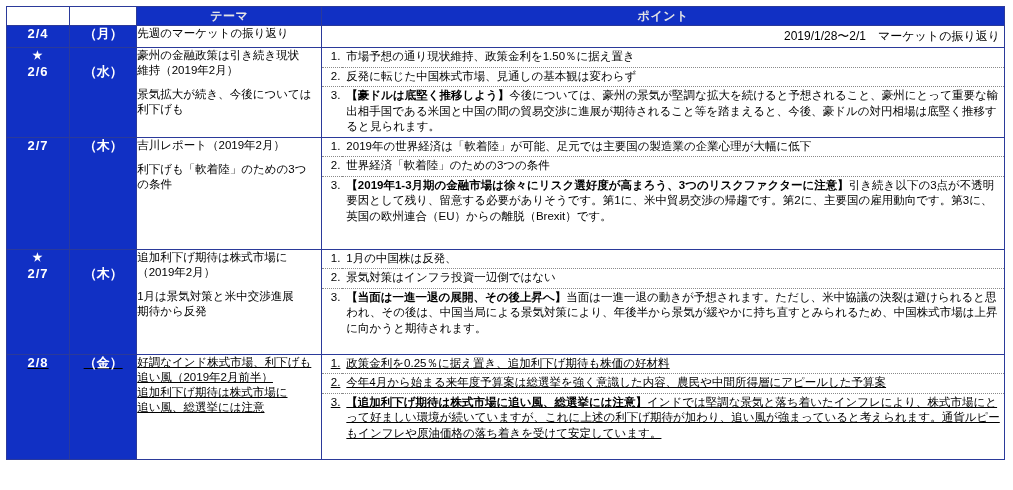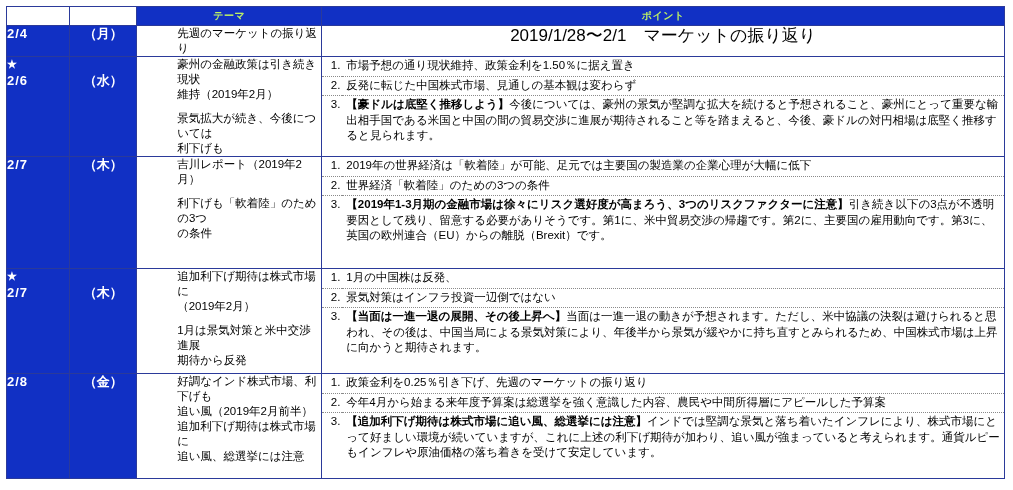--- a/index.html
+++ b/index.html
@@ -37,36 +37,36 @@
   }
 
   
   .hdr-blank {
     background: #ffffff;
     border-color: #ffffff;
     border-bottom: 1px solid #2b3a9a;
   }
   .hdr {
     background: #1130c4;
-    color: #bef264;
-    font-size: 10px;
+    color: #e5e5e5;
+    font-size: 12px;
     font-weight: bold;
     text-align: center;
     height: 18px;
     line-height: 18px;
     letter-spacing: 0.5px;
   }
 
   
   .datecell {
     background: #1130c4;
     color: #ffffff;
     font-size: 13px;
     font-weight: bold;
-    text-align: left;
+    text-align: center;
     vertical-align: middle;
     letter-spacing: 1px;
   }
   .datecell .star {
     display: block;
     font-size: 11px;
     line-height: 14px;
     margin-bottom: 2px;
   }
   .datecell .dnum {
@@ -91,21 +91,21 @@
   .daycell .dayname { display: block; line-height: 16px; }
 
   
   .themecell {
     background: #ffffff;
     font-size: 11.5px;
     line-height: 15px;
     color: #000000;
     padding: 2px 3px 3px 4px;
   }
-  .themecell .t-line { display: block; padding-left: 40px; }
+  .themecell .t-line { display: block; }
   .themecell .t-gap { display: block; height: 9px; }
 
   
   table.points {
     border-collapse: collapse;
     table-layout: fixed;
     width: 100%;
   }
   table.points col.p-num { width: 20px; }
   table.points td {
@@ -118,24 +118,24 @@
     color: #000000;
   }
   table.points tr:last-child td { border-bottom: none; }
   table.points td.num {
     text-align: right;
     padding-right: 2px;
     white-space: nowrap;
   }
   .lead { font-weight: bold; }
   .single-point {
-    font-size: 17px;
+    font-size: 12px;
     line-height: 16px;
     padding: 2px 4px;
-    text-align: center;
+    text-align: right;
   }
   .cell-point { background: #ffffff; }
 </style>
 </head>
 <body>
 
 <div class="sheet">
   <table class="grid">
     <colgroup>
       <col class="c-date">
@@ -273,21 +273,21 @@
                   <td>景気対策はインフラ投資一辺倒ではない</td>
                 </tr>
                 <tr>
                   <td class="num">3.</td>
                   <td><span class="lead">【当面は一進一退の展開、その後上昇へ】</span><span>当面は一進一退の動きが予想されます。ただし、米中協議の決裂は避けられると思われ、その後は、中国当局による景気対策により、年後半から景気が緩やかに持ち直すとみられるため、中国株式市場は上昇に向かうと期待されます。</span></td>
                 </tr>
               </tbody>
             </table>
           </td>
         </tr>
-        <tr style="height: 105px;">
+        <tr style="height: 105px; text-decoration: underline;">
           <td class="datecell">
             <span class="dnum">2/8</span>
           </td>
           <td class="daycell">
             <span class="dayname">（金）</span>
           </td>
           <td class="themecell">
             <span class="t-line">好調なインド株式市場、利下げも</span>
             <span class="t-line">追い風（2019年2月前半）</span>
             <span class="t-line">追加利下げ期待は株式市場に</span>
@@ -295,21 +295,21 @@
           </td>
           <td class="cell-point">
             <table class="points">
               <colgroup>
                 <col class="p-num">
                 <col>
               </colgroup>
               <tbody>
                 <tr>
                   <td class="num">1.</td>
-                  <td>政策金利を0.25％引き下げ、先週のマーケットの振り返り</td>
+                  <td>政策金利を0.25％に据え置き、追加利下げ期待も株価の好材料</td>
                 </tr>
                 <tr>
                   <td class="num">2.</td>
                   <td>今年4月から始まる来年度予算案は総選挙を強く意識した内容、農民や中間所得層にアピールした予算案</td>
                 </tr>
                 <tr>
                   <td class="num">3.</td>
                   <td><span class="lead">【追加利下げ期待は株式市場に追い風、総選挙には注意】</span><span>インドでは堅調な景気と落ち着いたインフレにより、株式市場にとって好ましい環境が続いていますが、これに上述の利下げ期待が加わり、追い風が強まっていると考えられます。通貨ルピーもインフレや原油価格の落ち着きを受けて安定しています。</span></td>
                 </tr>
               </tbody>

